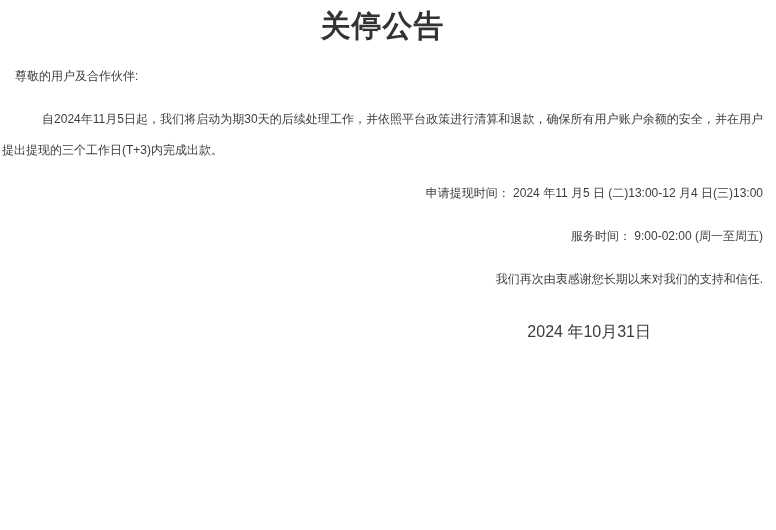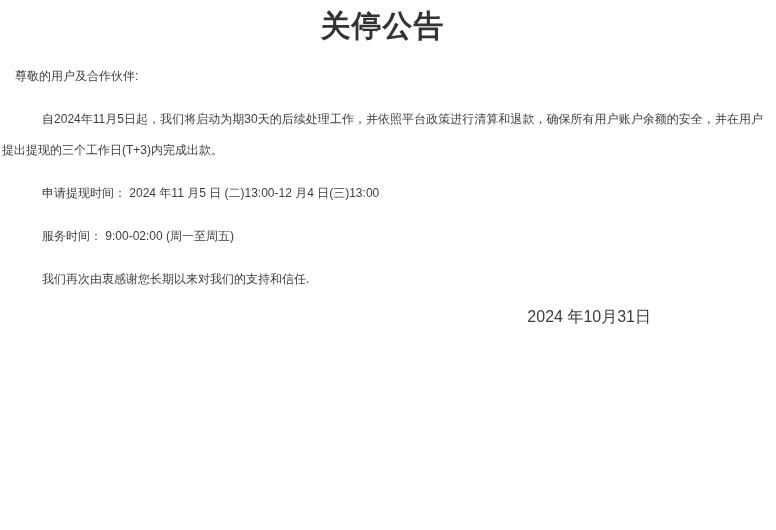--- a/index.html
+++ b/index.html
@@ -37,24 +37,24 @@
   .greeting {
     text-indent: 13px;
     text-align: left;
   }
   .para {
     text-indent: 40px;
     text-align: justify;
   }
   .single {
     text-indent: 40px;
-    text-align: left;
+    text-align: right;
   }
   .thanks {
-    margin-bottom: 6px;
+    margin-bottom: 21px;
   }
   .date-line {
     margin: 0;
     text-align: right;
     padding-right: 112px;
     font-size: 16px;
     line-height: 31px;
   }
 </style>
 </head>

